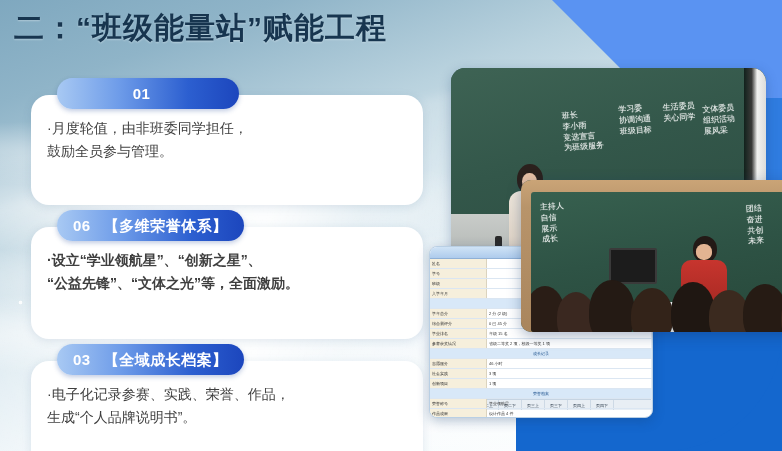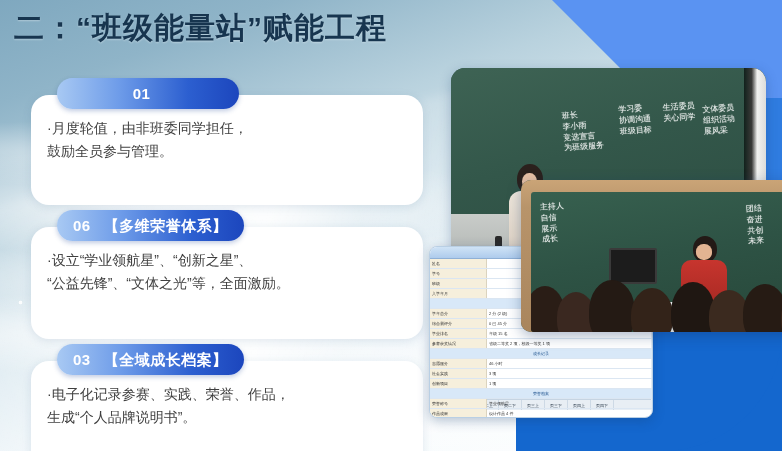--- a/index.html
+++ b/index.html
@@ -144,21 +144,21 @@
   }
   .card-body {
     position: relative;
     background: #ffffff;
     border-radius: 18px;
     min-height: 76px;
     padding: 22px 16px 14px 16px;
     box-shadow: 0 2px 10px rgba(60,100,140,.14);
   }
   .card-wrap:nth-child(1) .card-body { min-height: 74px; }
-  .card-wrap:nth-child(2) .card-body { min-height: 76px; }
+  .card-wrap:nth-child(2) .card-body { min-height: 76px; font-weight: bold; }
   .card-wrap:nth-child(3) .card-body { min-height: 76px; }
 
   .badge {
     position: absolute;
     left: 26px;
     top: -17px;
     z-index: 3;
     height: 31px;
     min-width: 150px;
     max-width: 196px;

